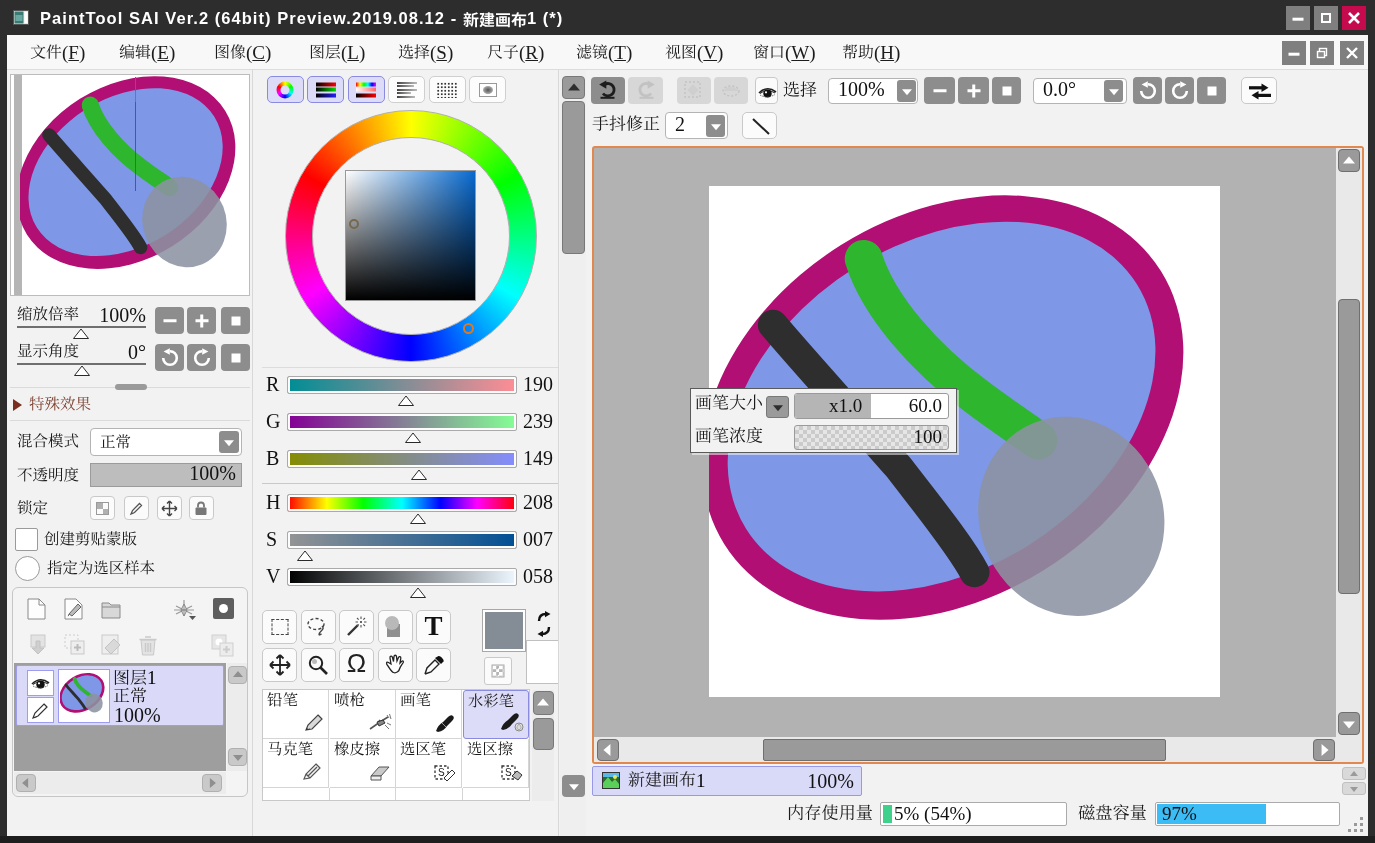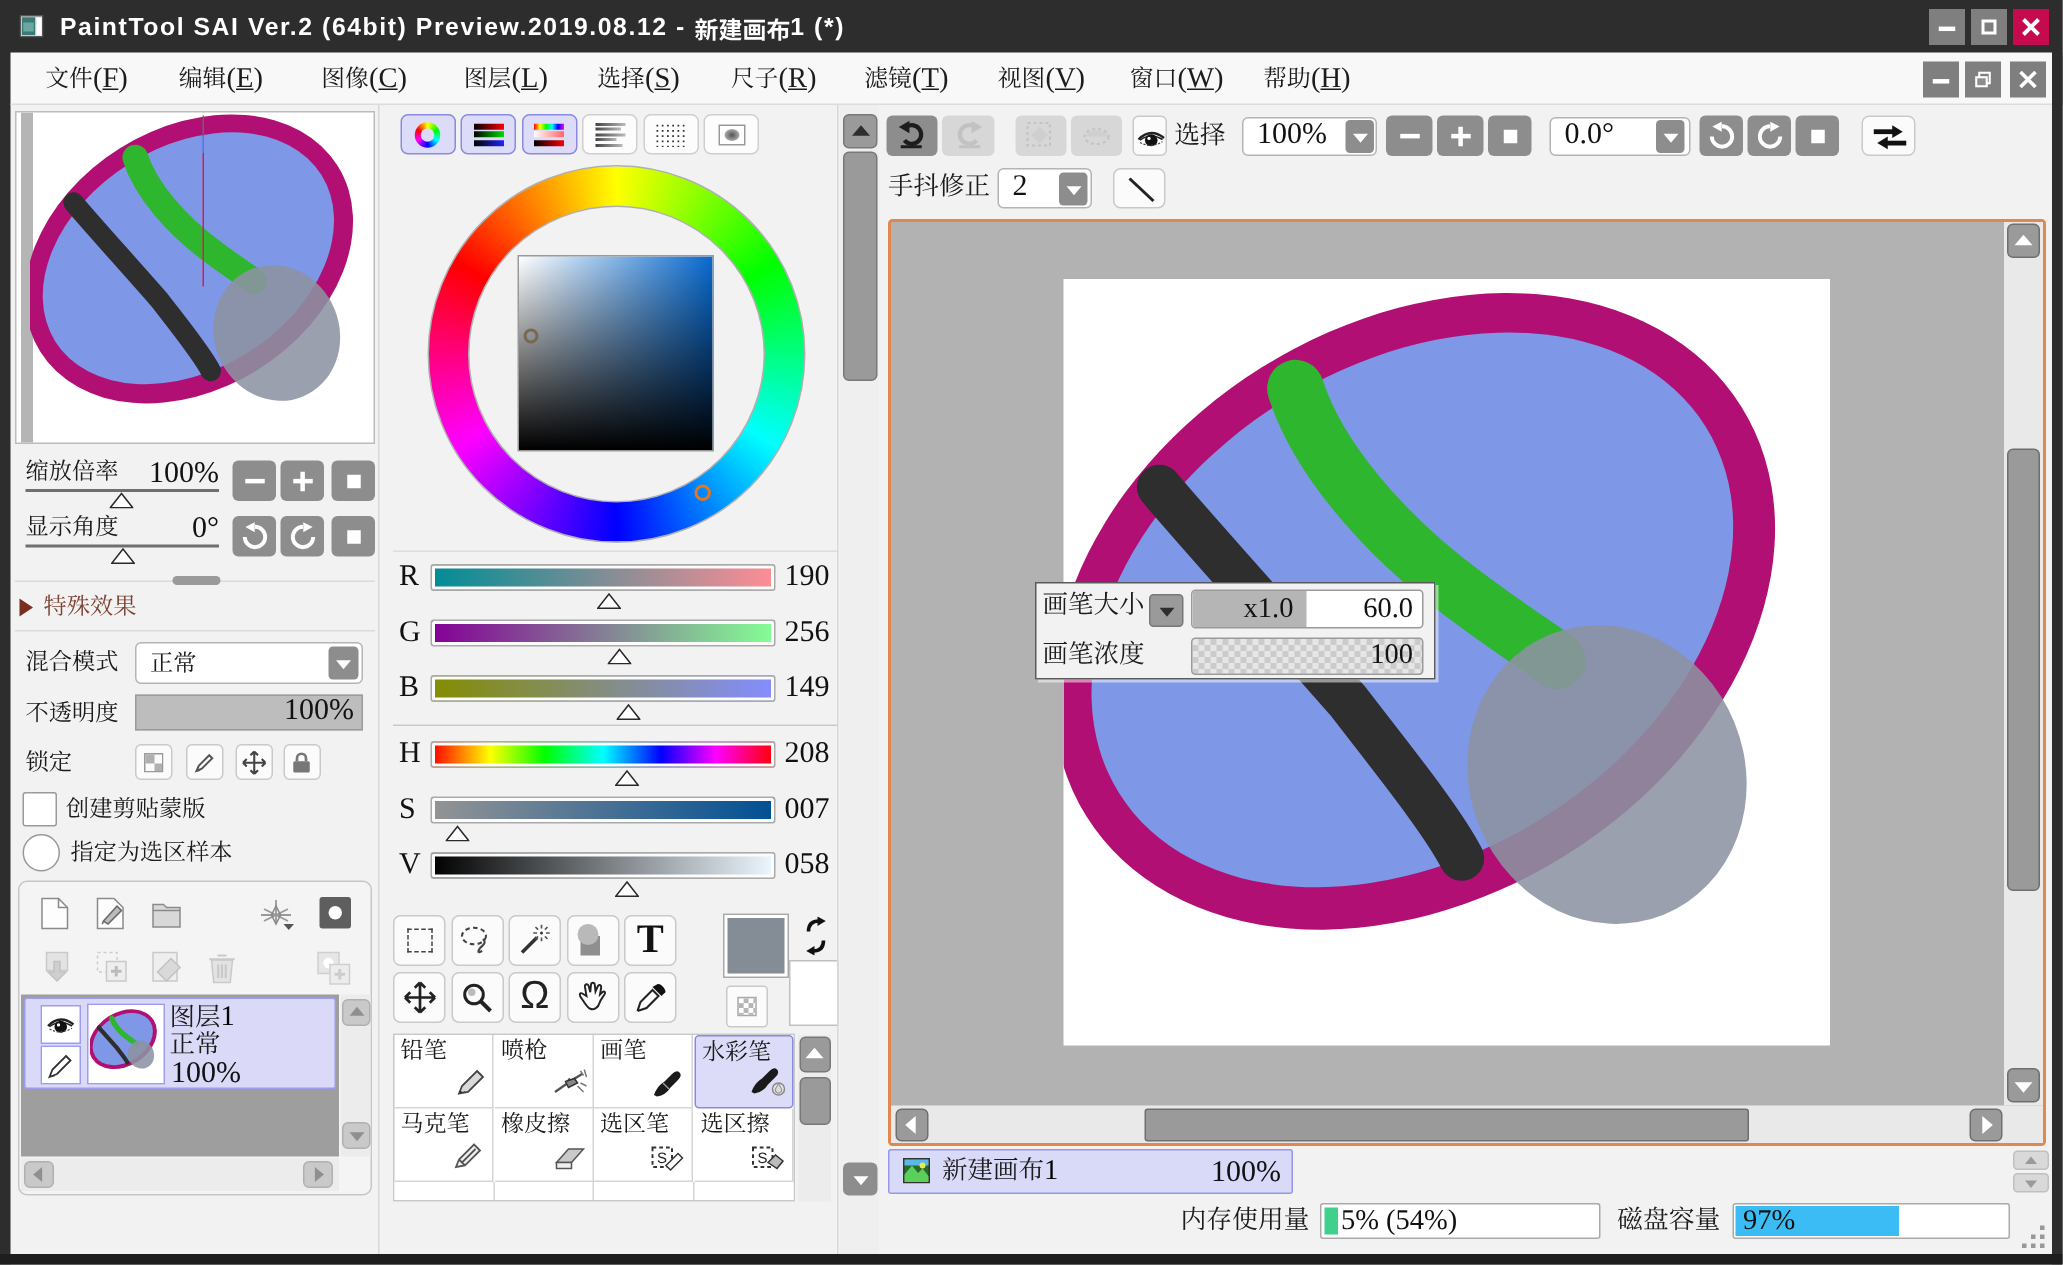--- a/index.html
+++ b/index.html
@@ -363,21 +363,21 @@
     <div class="abs" style="left:287px;top:376px;width:230px;height:18px;background:linear-gradient(to right,rgb(0,141,149),rgb(255,141,149));border:1px solid #aaa;border-radius:2px;box-shadow:0 0 0 2px #fcfcfc inset"></div>
     <svg class="abs" style="left:397.63529411764705px;top:395px" width="16" height="11">
       <path d="M8.0 1 L15.5 10.5 H0.5 Z" fill="#fff" stroke="#2a2a2a" stroke-width="1"></path>
     </svg>
     <div class="abs serif" style="left:523px;top:373px;width:34px;font-size:20px;color:#111">190</div>
 <div class="abs serif" style="left:266px;top:410px;font-size:20px;color:#111">G</div>
     <div class="abs" style="left:287px;top:413px;width:230px;height:18px;background:linear-gradient(to right,rgb(132,0,149),rgb(132,255,149));border:1px solid #aaa;border-radius:2px;box-shadow:0 0 0 2px #fcfcfc inset"></div>
     <svg class="abs" style="left:404.90588235294115px;top:432px" width="16" height="11">
       <path d="M8.0 1 L15.5 10.5 H0.5 Z" fill="#fff" stroke="#2a2a2a" stroke-width="1"></path>
     </svg>
-    <div class="abs serif" style="left:523px;top:410px;width:34px;font-size:20px;color:#111">256</div>
+    <div class="abs serif" style="left:523px;top:410px;width:34px;font-size:20px;color:#111">239</div>
 <div class="abs serif" style="left:266px;top:447px;font-size:20px;color:#111">B</div>
     <div class="abs" style="left:287px;top:450px;width:230px;height:18px;background:linear-gradient(to right,rgb(132,141,0),rgb(132,141,255));border:1px solid #aaa;border-radius:2px;box-shadow:0 0 0 2px #fcfcfc inset"></div>
     <svg class="abs" style="left:411.3686274509804px;top:469px" width="16" height="11">
       <path d="M8.0 1 L15.5 10.5 H0.5 Z" fill="#fff" stroke="#2a2a2a" stroke-width="1"></path>
     </svg>
     <div class="abs serif" style="left:523px;top:447px;width:34px;font-size:20px;color:#111">149</div>
 <div class="abs" style="left:262px;top:483px;width:296px;height:1px;background:#c9c9c9"></div>
 <div class="abs serif" style="left:266px;top:491px;font-size:20px;color:#111">H</div>
     <div class="abs" style="left:287px;top:494px;width:230px;height:18px;background:linear-gradient(to right,#f00,#ff0 17%,#0f0 33%,#0ff 50%,#00f 67%,#f0f 83%,#f00);border:1px solid #aaa;border-radius:2px;box-shadow:0 0 0 2px #fcfcfc inset"></div>
     <svg class="abs" style="left:410.02222222222224px;top:513px" width="16" height="11">

